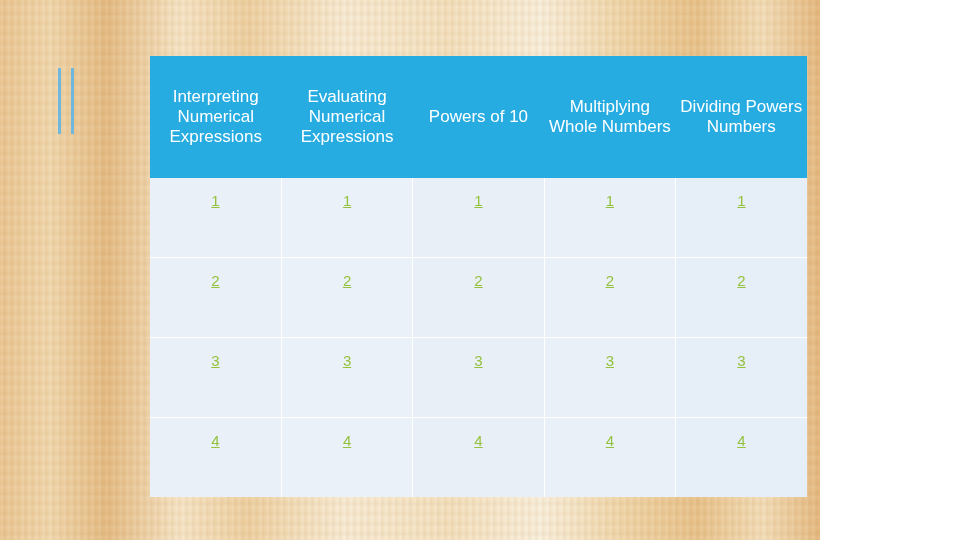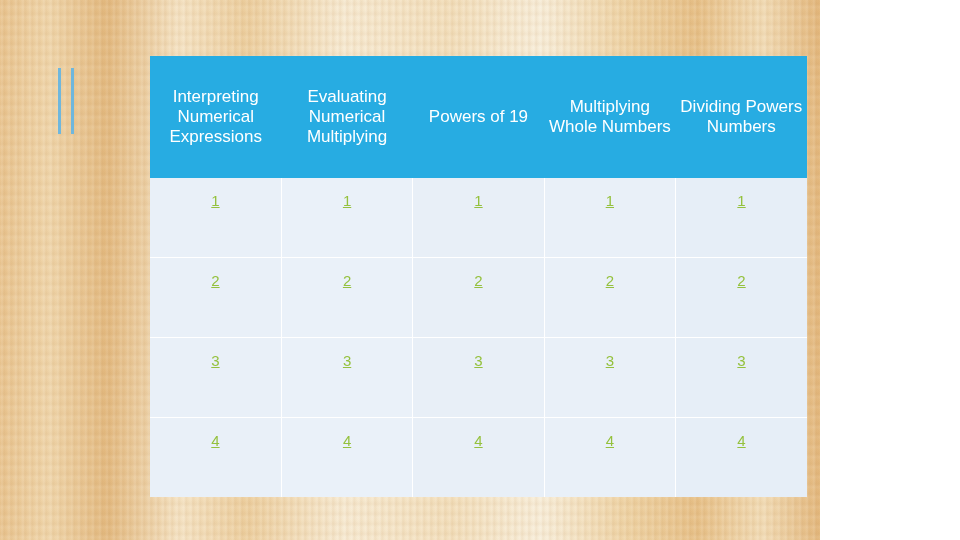--- a/index.html
+++ b/index.html
@@ -108,22 +108,22 @@
 
 <div class="slide">
 
   <div class="left-bar"></div>
 
   <div class="table-wrap">
     <table class="grid">
       <thead>
         <tr>
           <th>Interpreting Numerical Expressions</th>
-          <th>Evaluating Numerical Multiplying</th>
-          <th>Powers of 19</th>
+          <th>Evaluating Numerical Expressions</th>
+          <th>Powers of 10</th>
           <th>Multiplying Whole Numbers</th>
           <th>Dividing Powers Numbers</th>
         </tr>
       </thead>
       <tbody>
         <tr class="body-row">
           <td class="c0"><span class="num">1</span></td>
           <td class="c1"><span class="num">1</span></td>
           <td class="c2"><span class="num">1</span></td>
           <td class="c3"><span class="num">1</span></td>

